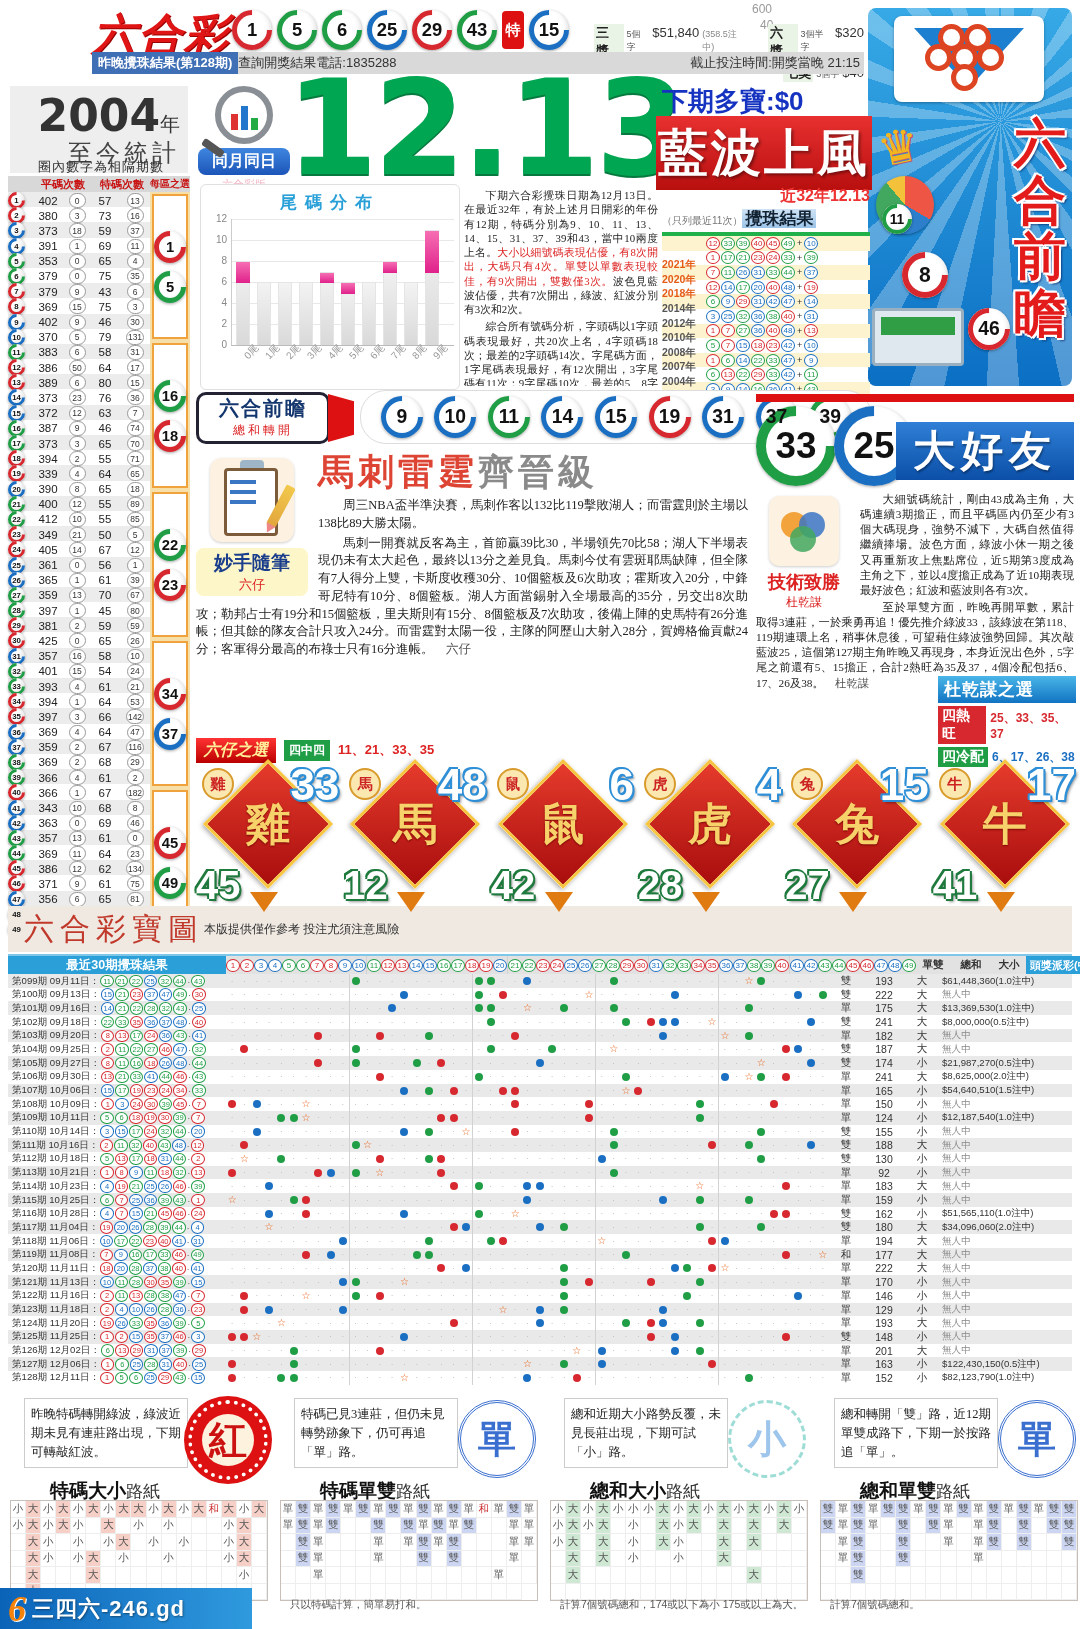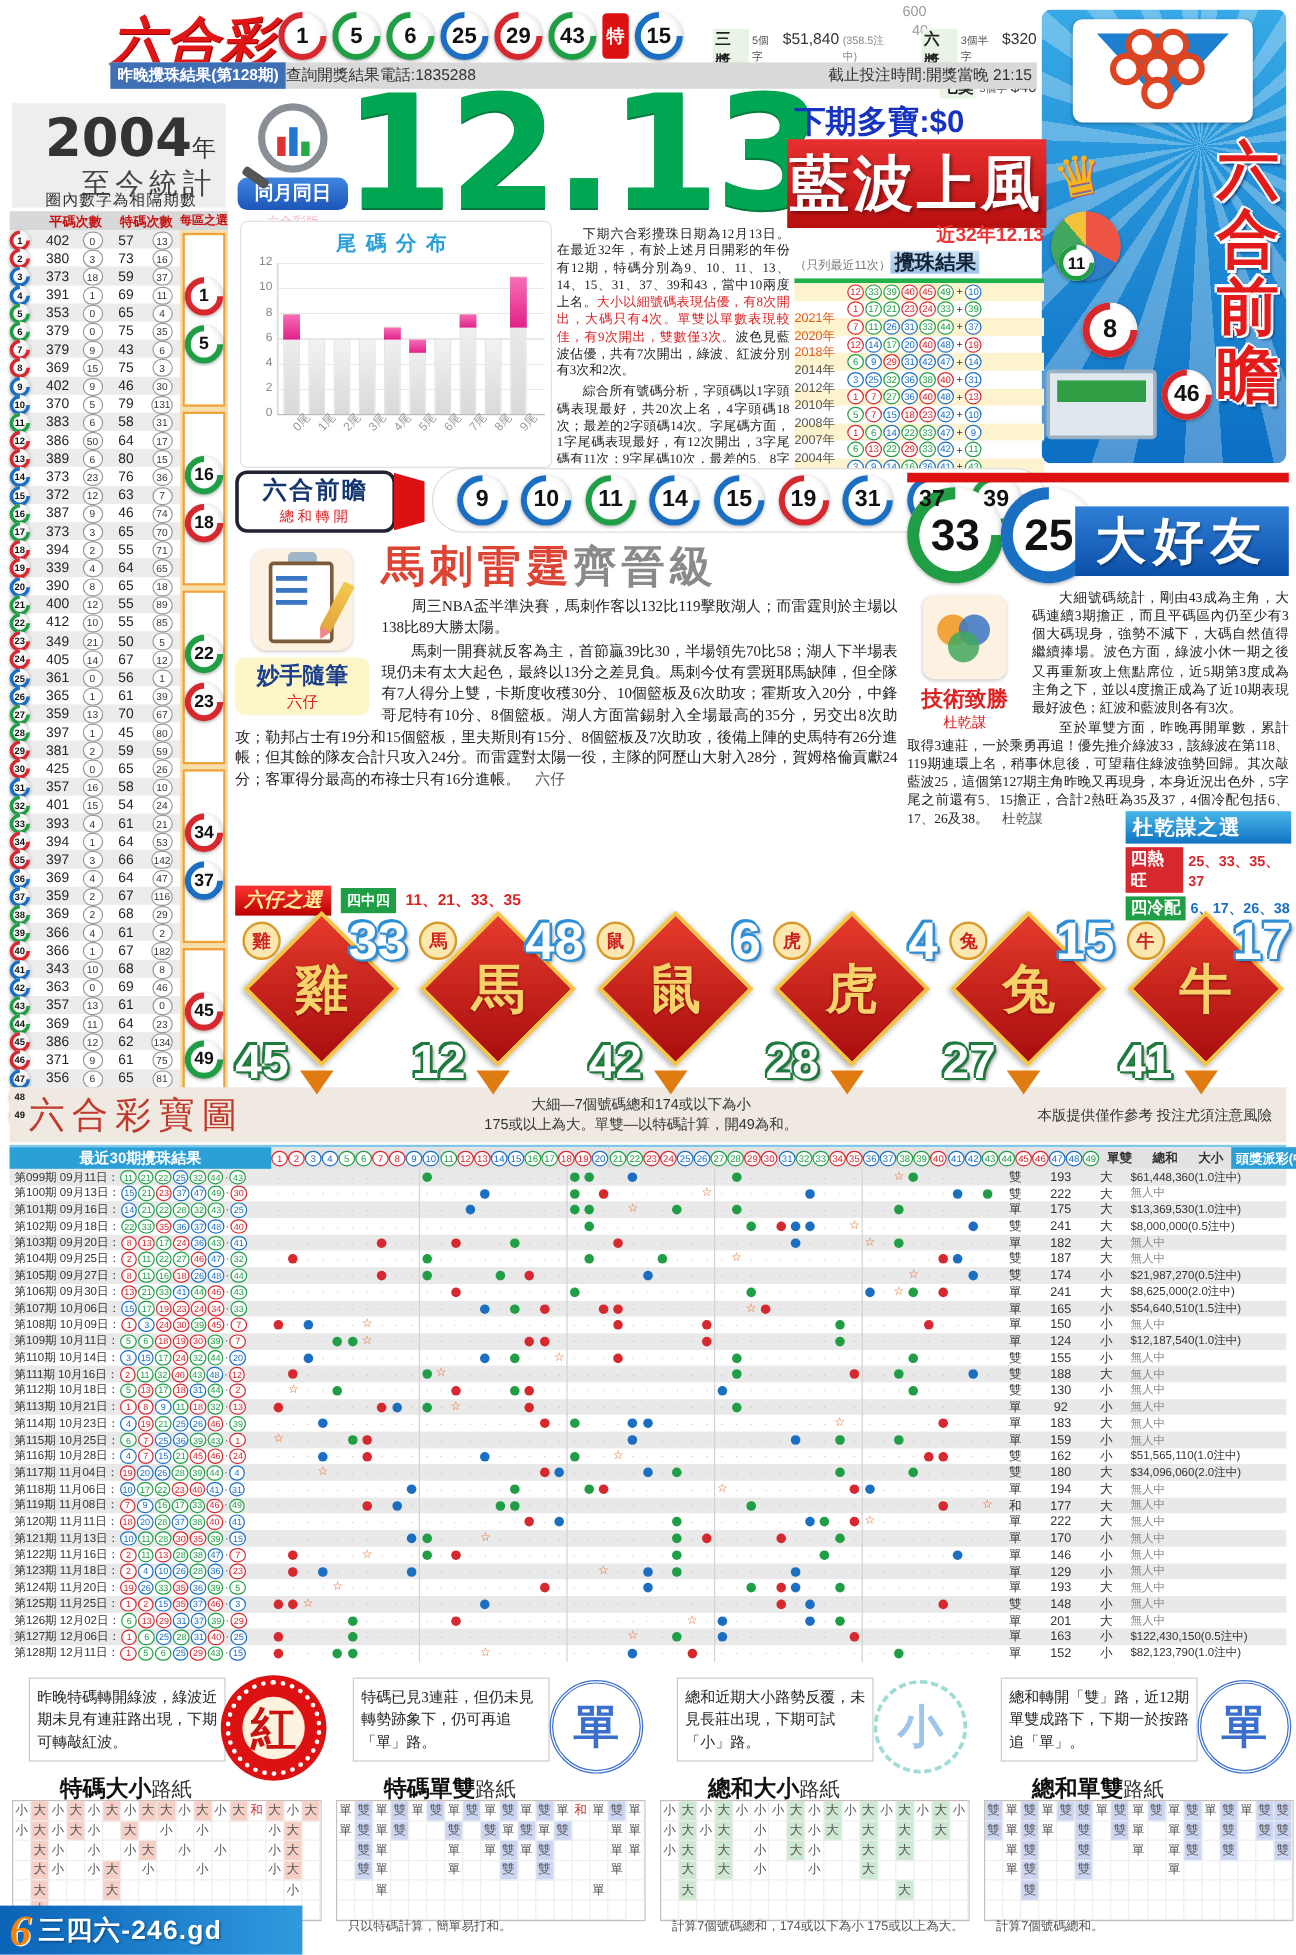--- a/index.html
+++ b/index.html
@@ -81,21 +81,21 @@
   #mainart{left:464px;top:188px;width:194px;height:198px;font-family:"Liberation Serif",serif;font-size:10.8px;line-height:1.32;color:#222;text-align:justify;overflow:hidden;}
   #mainart p{margin:0 0 3px;text-indent:2em;}
   .redtxt{color:#d22;}
   #yeartbl{left:662px;top:186px;width:208px;height:200px;}
   #yth1{color:#e33;font-size:16px;text-align:right;font-weight:bold;}
   #yth2{text-align:left;font-size:10px;color:#777;}
   #yth2 b{font-size:17px;color:#123;background:linear-gradient(#cfe3f5,#9cc4e8);padding:0 3px;}
   #ytrows{margin-top:2px;border-top:4px solid #20b14a;}
   .yr{display:flex;align-items:center;height:14.6px;font-size:10.5px;}
   .yr:nth-child(odd){background:#fdf3cf;}
-  .yr .y{width:44px;color:#555;font-weight:normal;margin-top:44px;}
+  .yr .y{width:44px;color:#555;font-weight:bold;margin-top:44px;}
   .yr.recent .y{color:#e55b16;}
   .yr .nums{display:flex;gap:1px;align-items:center;flex:1;}
   .circ{min-width:11px;height:11px;border:1px solid currentColor;border-radius:50%;font-size:8px;display:inline-flex;align-items:center;justify-content:center;background:#fff;padding:0 0.5px;}
   .plus{color:#333;font-size:9px;margin:0 1px;}
   
   #fcbox{left:196px;top:392px;width:128px;height:46px;border:3px solid #223;border-radius:10px;background:#fff;text-align:center;position:absolute;}
   #fcbox .t1{font-size:20px;font-weight:bold;color:#14366e;letter-spacing:2px;}
   #fcbox .t2{font-size:12px;color:#d22;letter-spacing:3px;}
   #fcflag{left:328px;top:394px;width:26px;height:48px;background:#d11;clip-path:polygon(0 0,100% 15%,100% 85%,0 100%);}
   #fcstrip{left:360px;top:390px;width:512px;height:54px;background:#fff;border:1px solid #ddd;border-radius:26px;display:flex;align-items:center;justify-content:space-around;padding:0 14px;box-sizing:border-box;}
@@ -1221,21 +1221,20 @@
       <div class="zchar">牛</div>
       <div class="coin">牛</div>
       <div class="ztri"></div>
       <div class="ztop">17</div>
       <div class="zbot">41</div>
     </div>
   </div>
 
 <div class="abs" id="bthead">
   <span class="t">六合彩寶圖</span>
-  <span class="mid"><span>大細—7個號碼總和174或以下為小</span><br><span>175或以上為大。單雙—以特碼計算，開49為和。</span></span>
   <span class="rt">本版提供僅作參考 投注尤須注意風險</span>
 </div>
 <div class="abs" id="matrix">
     <div class="mrow hd">
       <div class="mhl">最近30期攪珠結果</div>
       <div class="dcell">
         <span class="circ" style="color: rgb(215, 40, 47);">1</span>
       </div>
       <div class="dcell">
         <span class="circ" style="color: rgb(215, 40, 47);">2</span>

